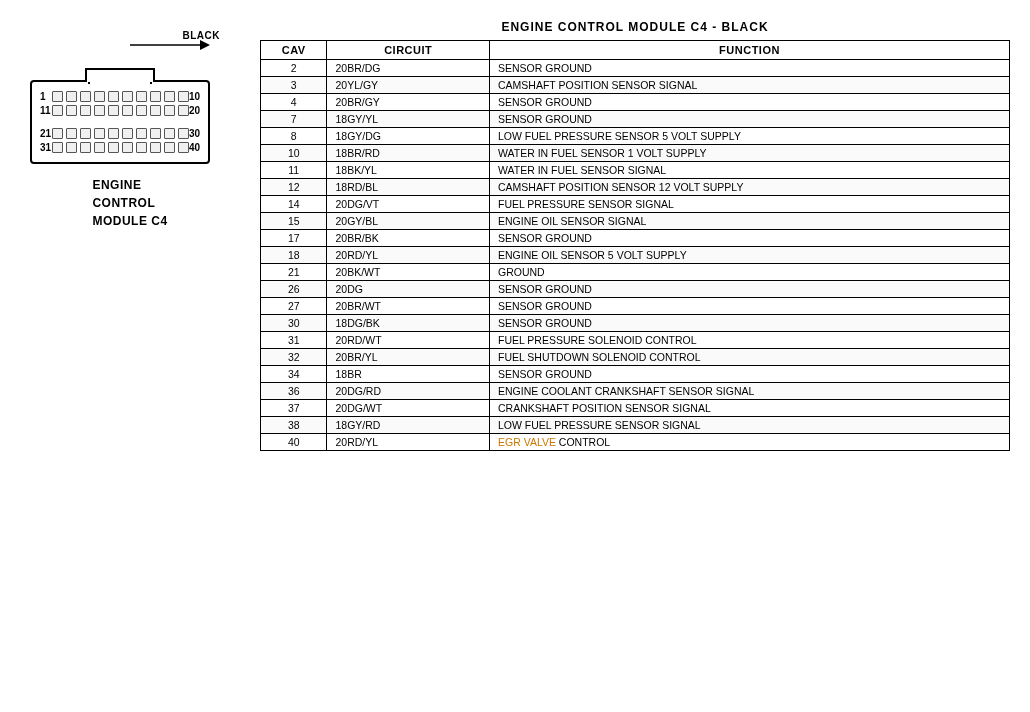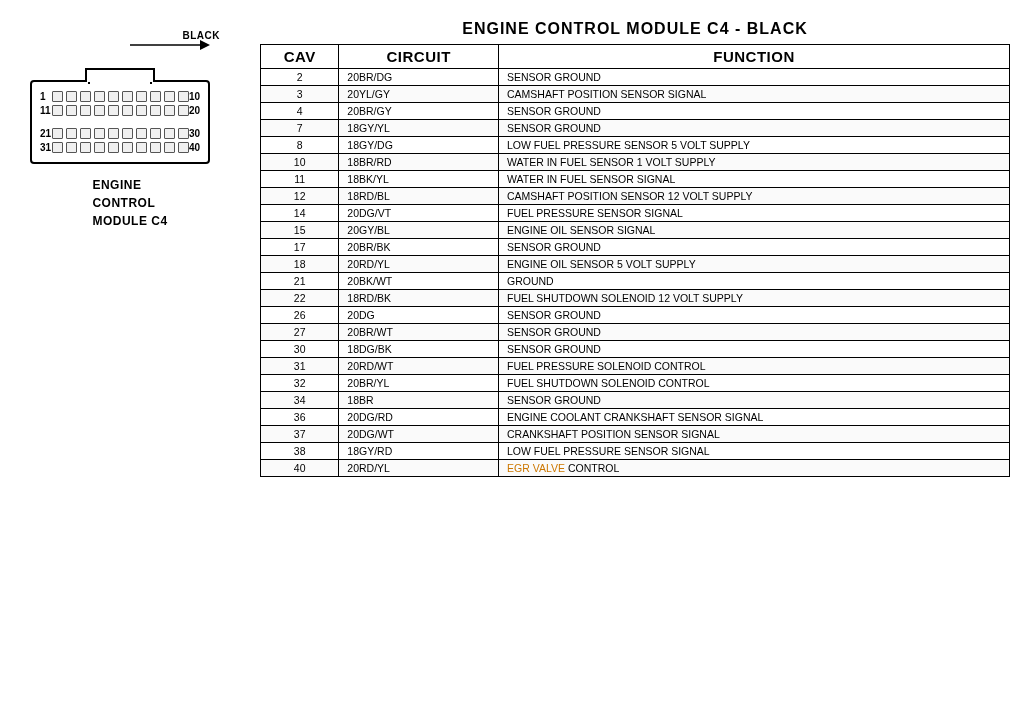--- a/index.html
+++ b/index.html
@@ -88,36 +88,36 @@
       margin-top: 12px;
       line-height: 1.5;
       letter-spacing: 0.5px;
     }
     .right-panel {
       flex: 1;
       padding-left: 20px;
     }
     .table-title {
       text-align: center;
-      font-size: 16px;
+      font-size: 12px;
       font-weight: bold;
       letter-spacing: 1px;
       margin-bottom: 6px;
     }
     table {
       border-collapse: collapse;
       width: 100%;
       font-size: 10.5px;
     }
     th {
       border: 1px solid #000;
       padding: 3px 8px;
       text-align: center;
       font-weight: bold;
-      font-size: 15px;
+      font-size: 11px;
       letter-spacing: 0.5px;
       background: #fff;
     }
     td {
       border: 1px solid #000;
       padding: 2px 8px;
       white-space: nowrap;
     }
     td.cav {
       text-align: center;
@@ -295,25 +295,20 @@
           <td class="cav">18</td>
           <td class="circuit">20RD/YL</td>
           <td class="function">ENGINE OIL SENSOR 5 VOLT SUPPLY</td>
         </tr>
         <tr>
           <td class="cav">21</td>
           <td class="circuit">20BK/WT</td>
           <td class="function">GROUND</td>
         </tr>
         <tr>
-          <td class="cav">22</td>
-          <td class="circuit">18RD/BK</td>
-          <td class="function">FUEL SHUTDOWN SOLENOID 12 VOLT SUPPLY</td>
-        </tr>
-        <tr>
           <td class="cav">26</td>
           <td class="circuit">20DG</td>
           <td class="function">SENSOR GROUND</td>
         </tr>
         <tr>
           <td class="cav">27</td>
           <td class="circuit">20BR/WT</td>
           <td class="function">SENSOR GROUND</td>
         </tr>
         <tr>

